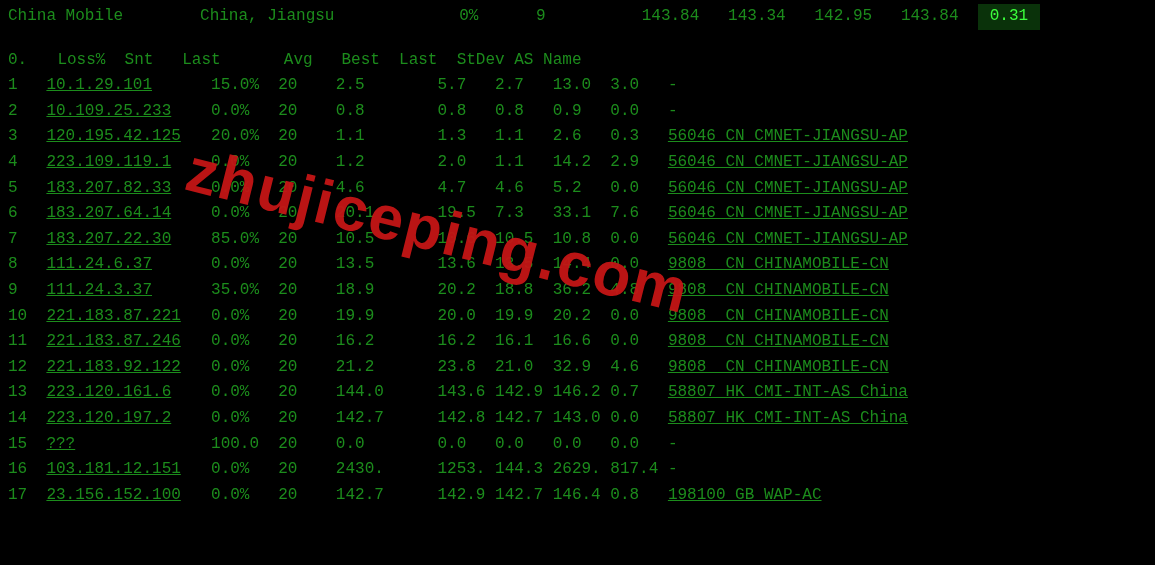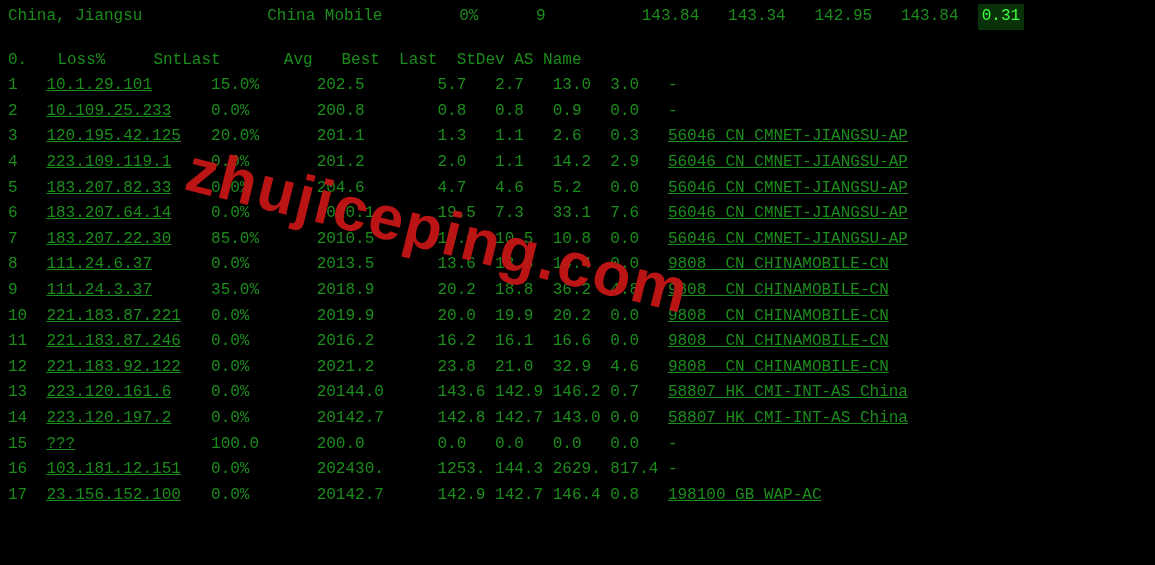--- a/index.html
+++ b/index.html
@@ -16,34 +16,34 @@
   }
   .top-row {
     display: flex;
     padding: 4px 8px 4px 8px;
     color: #1c8c1c;
   }
   .top-cell { white-space: pre; }
   .top-stdev {
     background: #0a320a;
     color: #3cff3c;
-    padding: 0 4px;
+    padding: 0 12px;
   }
   .table {
     padding: 14px 8px 8px 8px;
   }
   .row {
     display: flex;
     white-space: pre;
   }
   .col { display: inline-block; }
   .c-hop   { width: 4ch; }
   .c-host  { width: 16ch; }
   .c-loss  { width: 7ch; margin-left: 11px; }
-  .c-snt   { width: 6ch; text-align: right; }
+  .c-snt   { width: 6ch; }
   .c-last  { width: 6ch; }
   .c-avg   { width: 6ch; margin-left: 44px; }
   .c-best  { width: 6ch; }
   .c-wrst  { width: 6ch; }
   .c-stdev { width: 6ch; }
   .c-as    { flex: 1; }
   .ul { text-decoration: underline; }
   .watermark {
     position: absolute;
     left: 200px;
@@ -56,22 +56,22 @@
     letter-spacing: 2px;
     pointer-events: none;
     font-family: Arial, sans-serif;
     opacity: 0.95;
   }
 </style>
 </head>
 <body>
 
 <div class="top-row">
+  <span class="top-cell" style="width:20ch">China Mobile</span>
   <span class="top-cell" style="width:27ch">China, Jiangsu</span>
-  <span class="top-cell" style="width:20ch">China Mobile</span>
   <span class="top-cell" style="width:8ch">0%</span>
   <span class="top-cell" style="width:11ch">9</span>
   <span class="top-cell" style="width:9ch">143.84</span>
   <span class="top-cell" style="width:9ch">143.34</span>
   <span class="top-cell" style="width:9ch">142.95</span>
   <span class="top-cell" style="width:8ch">143.84</span>
   <span class="top-cell top-stdev">0.31</span>
 </div>
 
 <div class="table">

